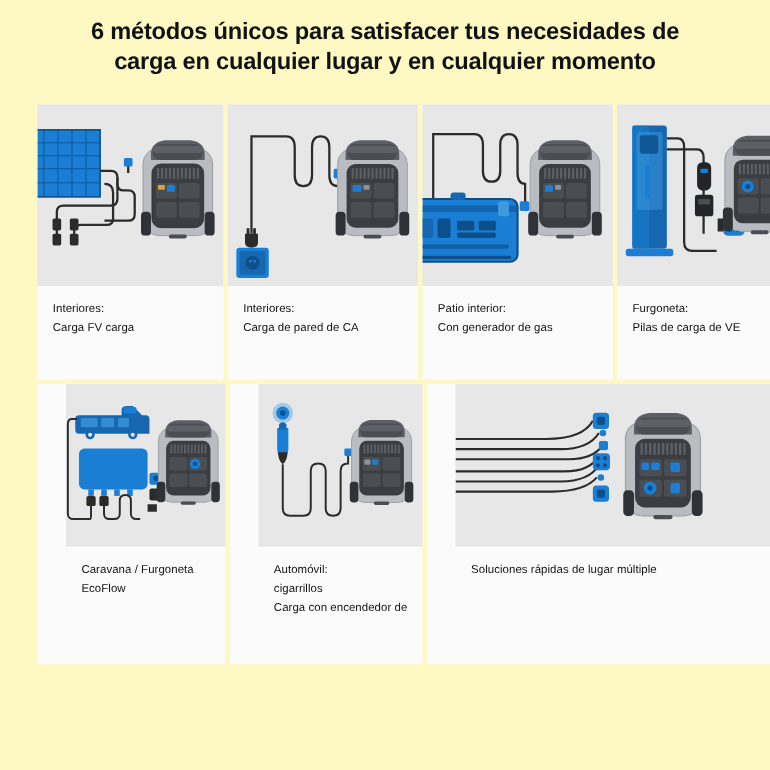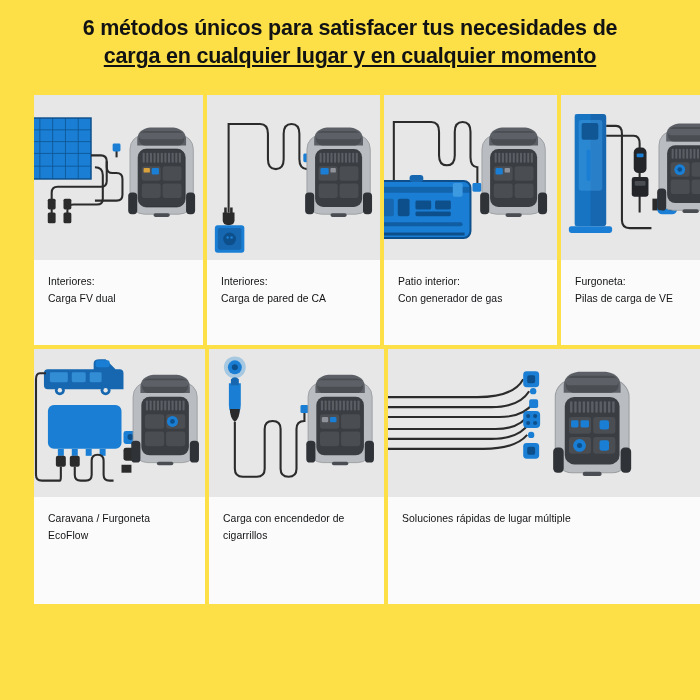--- a/index.html
+++ b/index.html
@@ -2,54 +2,54 @@
 <html><head>
 <meta charset="utf-8">
 <style>
   * { box-sizing: border-box; margin: 0; padding: 0; }
   html, body {
     width: 700px; height: 700px;
     background: #ffffff;
     font-family: "Liberation Sans", sans-serif;
     overflow: hidden;
   }
-  .page { width: 700px; height: 700px; position: relative; background: #fde047; }
+  .page { width: 700px; height: 700px; position: relative; background: #fef9c3; }
 
   
   .title {
     padding: 14px 6px 0 6px;
     text-align: center;
     font-size: 21.5px;
     font-weight: bold;
     line-height: 1.32;
     color: #111214;
     letter-spacing: -0.2px;
   }
-  .title .l2 { display: block; text-decoration: underline; }
+  .title .l2 { display: block; }
 
   
   .grid {
     position: absolute;
     left: 0; top: 95px;
     width: 700px;
     margin-left: 34px;
   }
   .row { display: flex; gap: 4px; }
   .row.r2 { margin-top: 4px; }
 
   .card {
     background: #fbfbfb;
     display: flex;
     flex-direction: column;
   }
   .card.w1 { width: 172px; }
   .card.w1b { width: 176px; }
   .card.wide { width: 348px; }
   .card.r1 { height: 250px; }
-  .card.r2 { height: 255px; }
+  .card.r2 { height: 255px; padding-left: 26px; }
 
   .art {
     background: #e7e7e7;
     position: relative;
     overflow: hidden;
   }
   .card.r1 .art { height: 165px; }
   .card.r2 .art { height: 148px; }
 
   .caption {
@@ -139,21 +139,21 @@
               <rect x="19" y="51" width="7" height="5" rx="1" fill="#d9a23c"></rect>
               <rect x="28" y="51" width="8" height="7" rx="1.4" fill="#1a7fd4"></rect>
               <rect x="2" y="78" width="10" height="24" rx="4" fill="#2f3237"></rect>
               <rect x="66" y="78" width="10" height="24" rx="4" fill="#2f3237"></rect>
               <rect x="30" y="101" width="18" height="4" rx="2" fill="#4a4d52"></rect>
             </g>
           </svg>
         </div>
         <div class="caption">
           <span class="ln">Interiores:</span>
-          <span class="ln">Carga FV dual</span>
+          <span class="ln">Carga FV carga</span>
         </div>
       </div>
 
       <div class="card w1b r1">
         <div class="art">
           <svg viewBox="0 0 176 165" preserveAspectRatio="xMidYMid meet">
             <g fill="none" stroke="#2b2b2b" stroke-width="2.1">
               <path d="M22 118 V28 H54 Q62 28 62 38 V64 Q62 74 70 74 Q78 74 78 64 V38 Q78 28 86 28 Q94 28 94 38 V64 Q94 74 102 74"></path>
             </g>
             <rect x="98" y="58" width="9" height="9" rx="1.5" fill="#1a7fd4"></rect>
@@ -460,22 +460,23 @@
               <rect x="40" y="68" width="21" height="16" rx="2.6" fill="#4a4d52"></rect>
               <rect x="19" y="52" width="7" height="6" rx="1.2" fill="#8f9399"></rect>
               <rect x="28" y="52" width="7" height="6" rx="1.2" fill="#1a7fd4"></rect>
               <rect x="2" y="78" width="10" height="24" rx="4" fill="#2f3237"></rect>
               <rect x="66" y="78" width="10" height="24" rx="4" fill="#2f3237"></rect>
               <rect x="30" y="101" width="18" height="4" rx="2" fill="#4a4d52"></rect>
             </g>
           </svg>
         </div>
         <div class="caption">
+          <span class="ln">Automóvil:</span>
+          <span class="ln">cigarrillos</span>
           <span class="ln">Carga con encendedor de</span>
-          <span class="ln">cigarrillos</span>
         </div>
       </div>
 
       <div class="card wide r2">
         <div class="art">
           <svg viewBox="0 0 348 148" preserveAspectRatio="xMidYMid meet">
             <g fill="none" stroke="#2b2b2b" stroke-width="2.1">
               <path d="M0 48 H90 Q126 48 136 30"></path>
               <path d="M0 58 H104 Q132 58 142 42"></path>
               <path d="M0 68 H112 Q136 68 146 54"></path>

